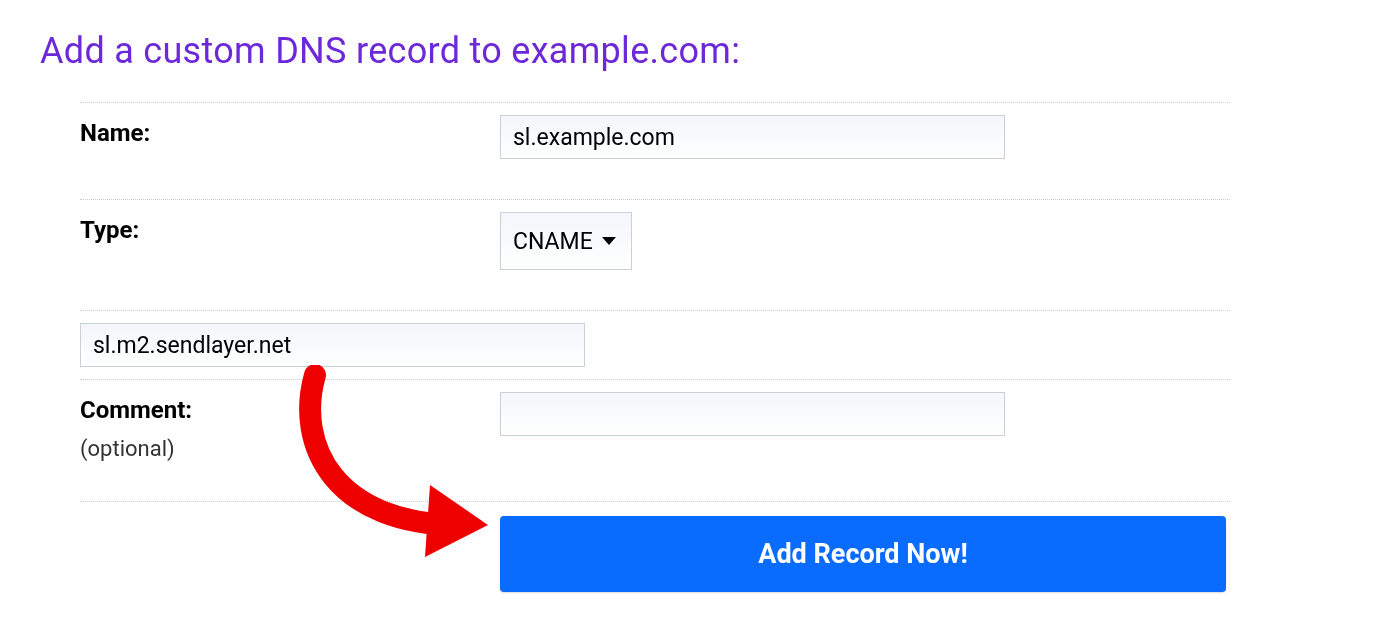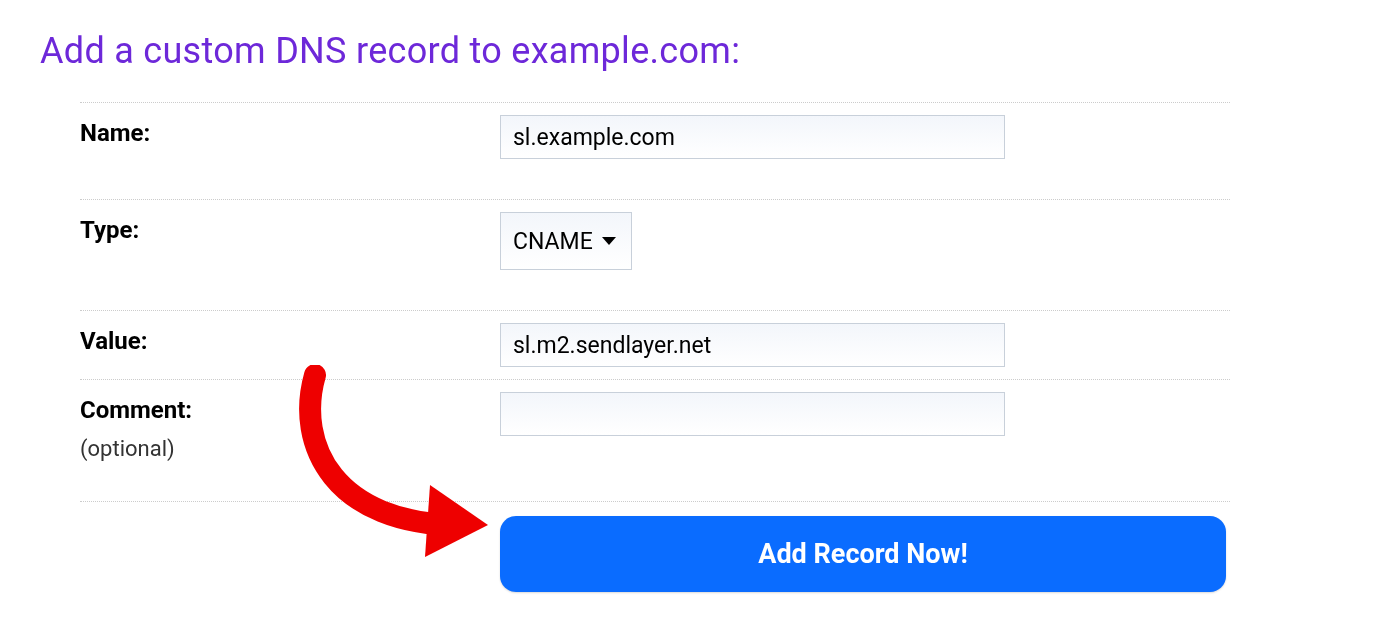--- a/index.html
+++ b/index.html
@@ -90,21 +90,21 @@
     .button-row {
       margin-left: 420px;
       padding-top: 14px;
     }
     .primary-button {
       width: 726px;
       height: 76px;
       background: #0a6cff;
       color: #ffffff;
       border: none;
-      border-radius: 16px;
+      border-radius: 4px;
       font-size: 27px;
       font-weight: 700;
       cursor: pointer;
       font-family: inherit;
       box-shadow: 0 1px 2px rgba(0,0,0,0.15);
     }
     .arrow-annotation {
       position: absolute;
       left: 285px;
       top: 365px;
@@ -133,21 +133,20 @@
         <span class="chevron-down">
           <svg viewBox="0 0 16 12">
               <path d="M1 2 L8 10 L15 2 Z" fill="#000000"></path>
             </svg>
         </span>
       </div>
     </div>
   </div>
 
   <div class="form-row compact">
-    <div class="form-label">Value:</div>
     <div class="form-control">
       <input type="text" class="text-input" value="sl.m2.sendlayer.net" style="">
     </div>
   </div>
 
   <div class="form-row last">
     <div class="form-label">
       <span>Comment:</span>
       <span class="optional">(optional)</span>
     </div>

